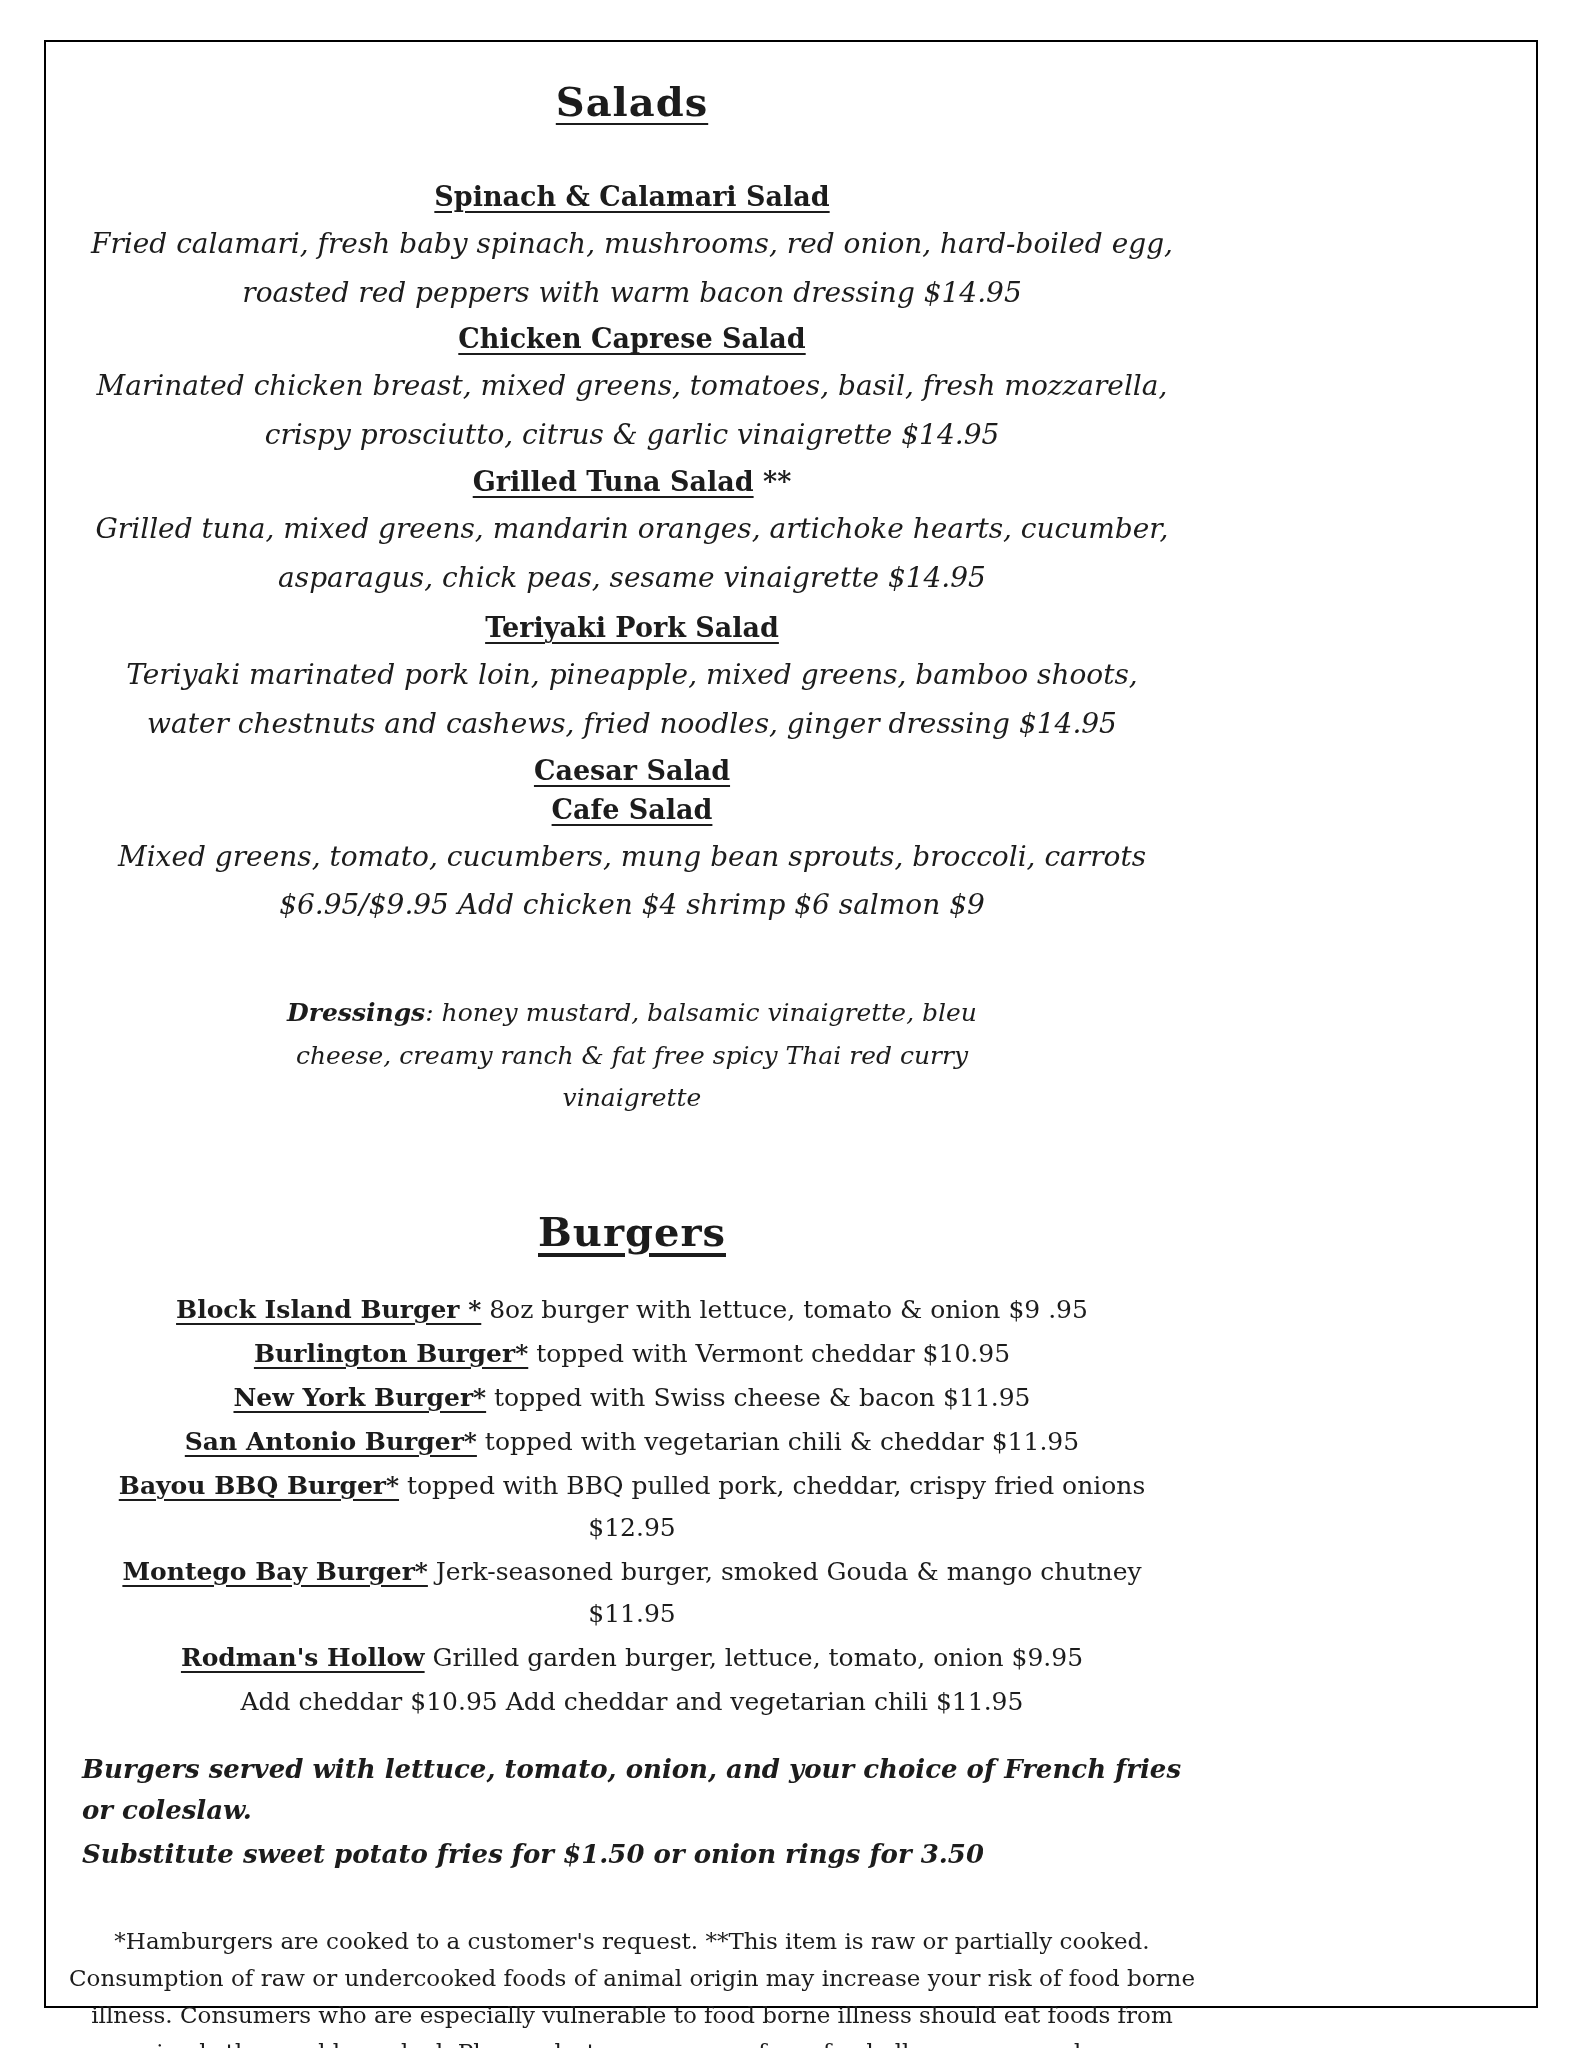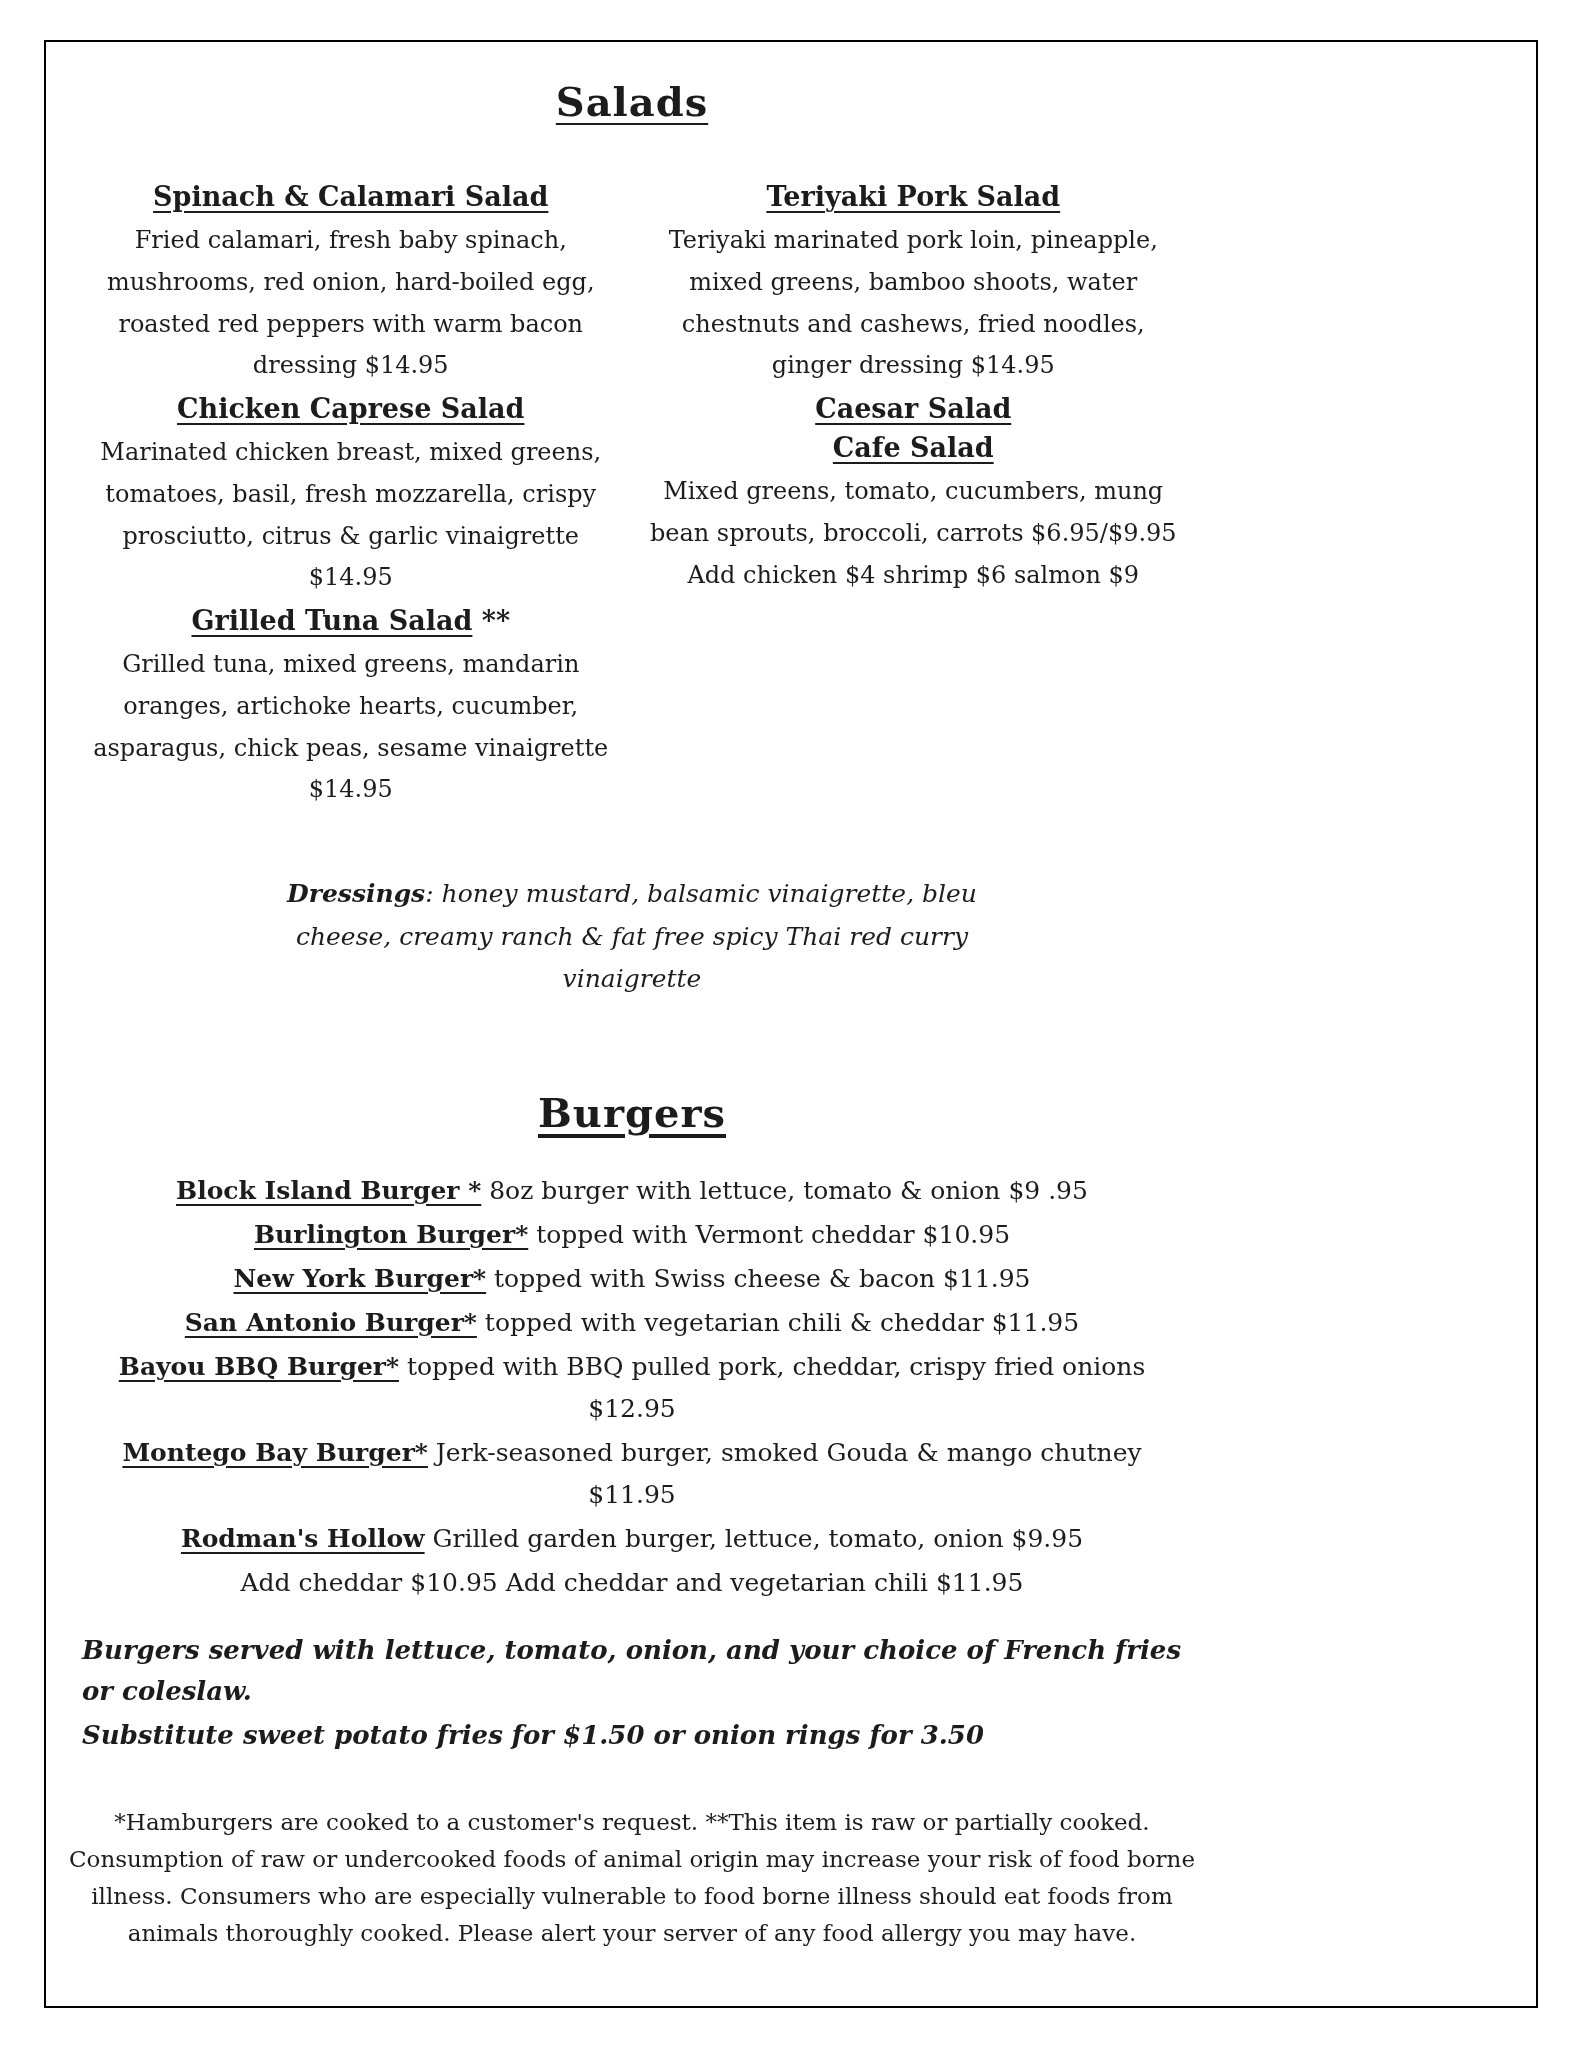--- a/index.html
+++ b/index.html
@@ -35,40 +35,41 @@
     font-size: 40px;
     font-weight: bold;
     letter-spacing: 1px;
     text-decoration: underline;
     text-underline-offset: 7px;
     text-decoration-thickness: 2px;
     margin: 0 0 52px 0;
   }
   .salads-grid {
     display: grid;
-    grid-template-columns: 1fr 1fr;
+    grid-template-columns: 1fr;
     column-gap: 25px;
   }
   .salad-col {
     text-align: center;
   }
   .item-title {
     font-size: 27px;
     font-weight: bold;
     margin: 4px 0 8px 0;
   }
   .item-title .u {
     text-decoration: underline;
     text-underline-offset: 5px;
     text-decoration-thickness: 2px;
   }
   .item-desc {
-    font-size: 24px;
+    font-size: 28px;
     line-height: 1.74;
     margin: 0 0 6px 0;
+    font-style: italic;
   }
   .dressings {
     text-align: center;
     font-size: 25px;
     font-style: italic;
     line-height: 1.7;
     margin: 56px auto 12px auto;
     max-width: 720px;
   }
   .dressings .lead {

